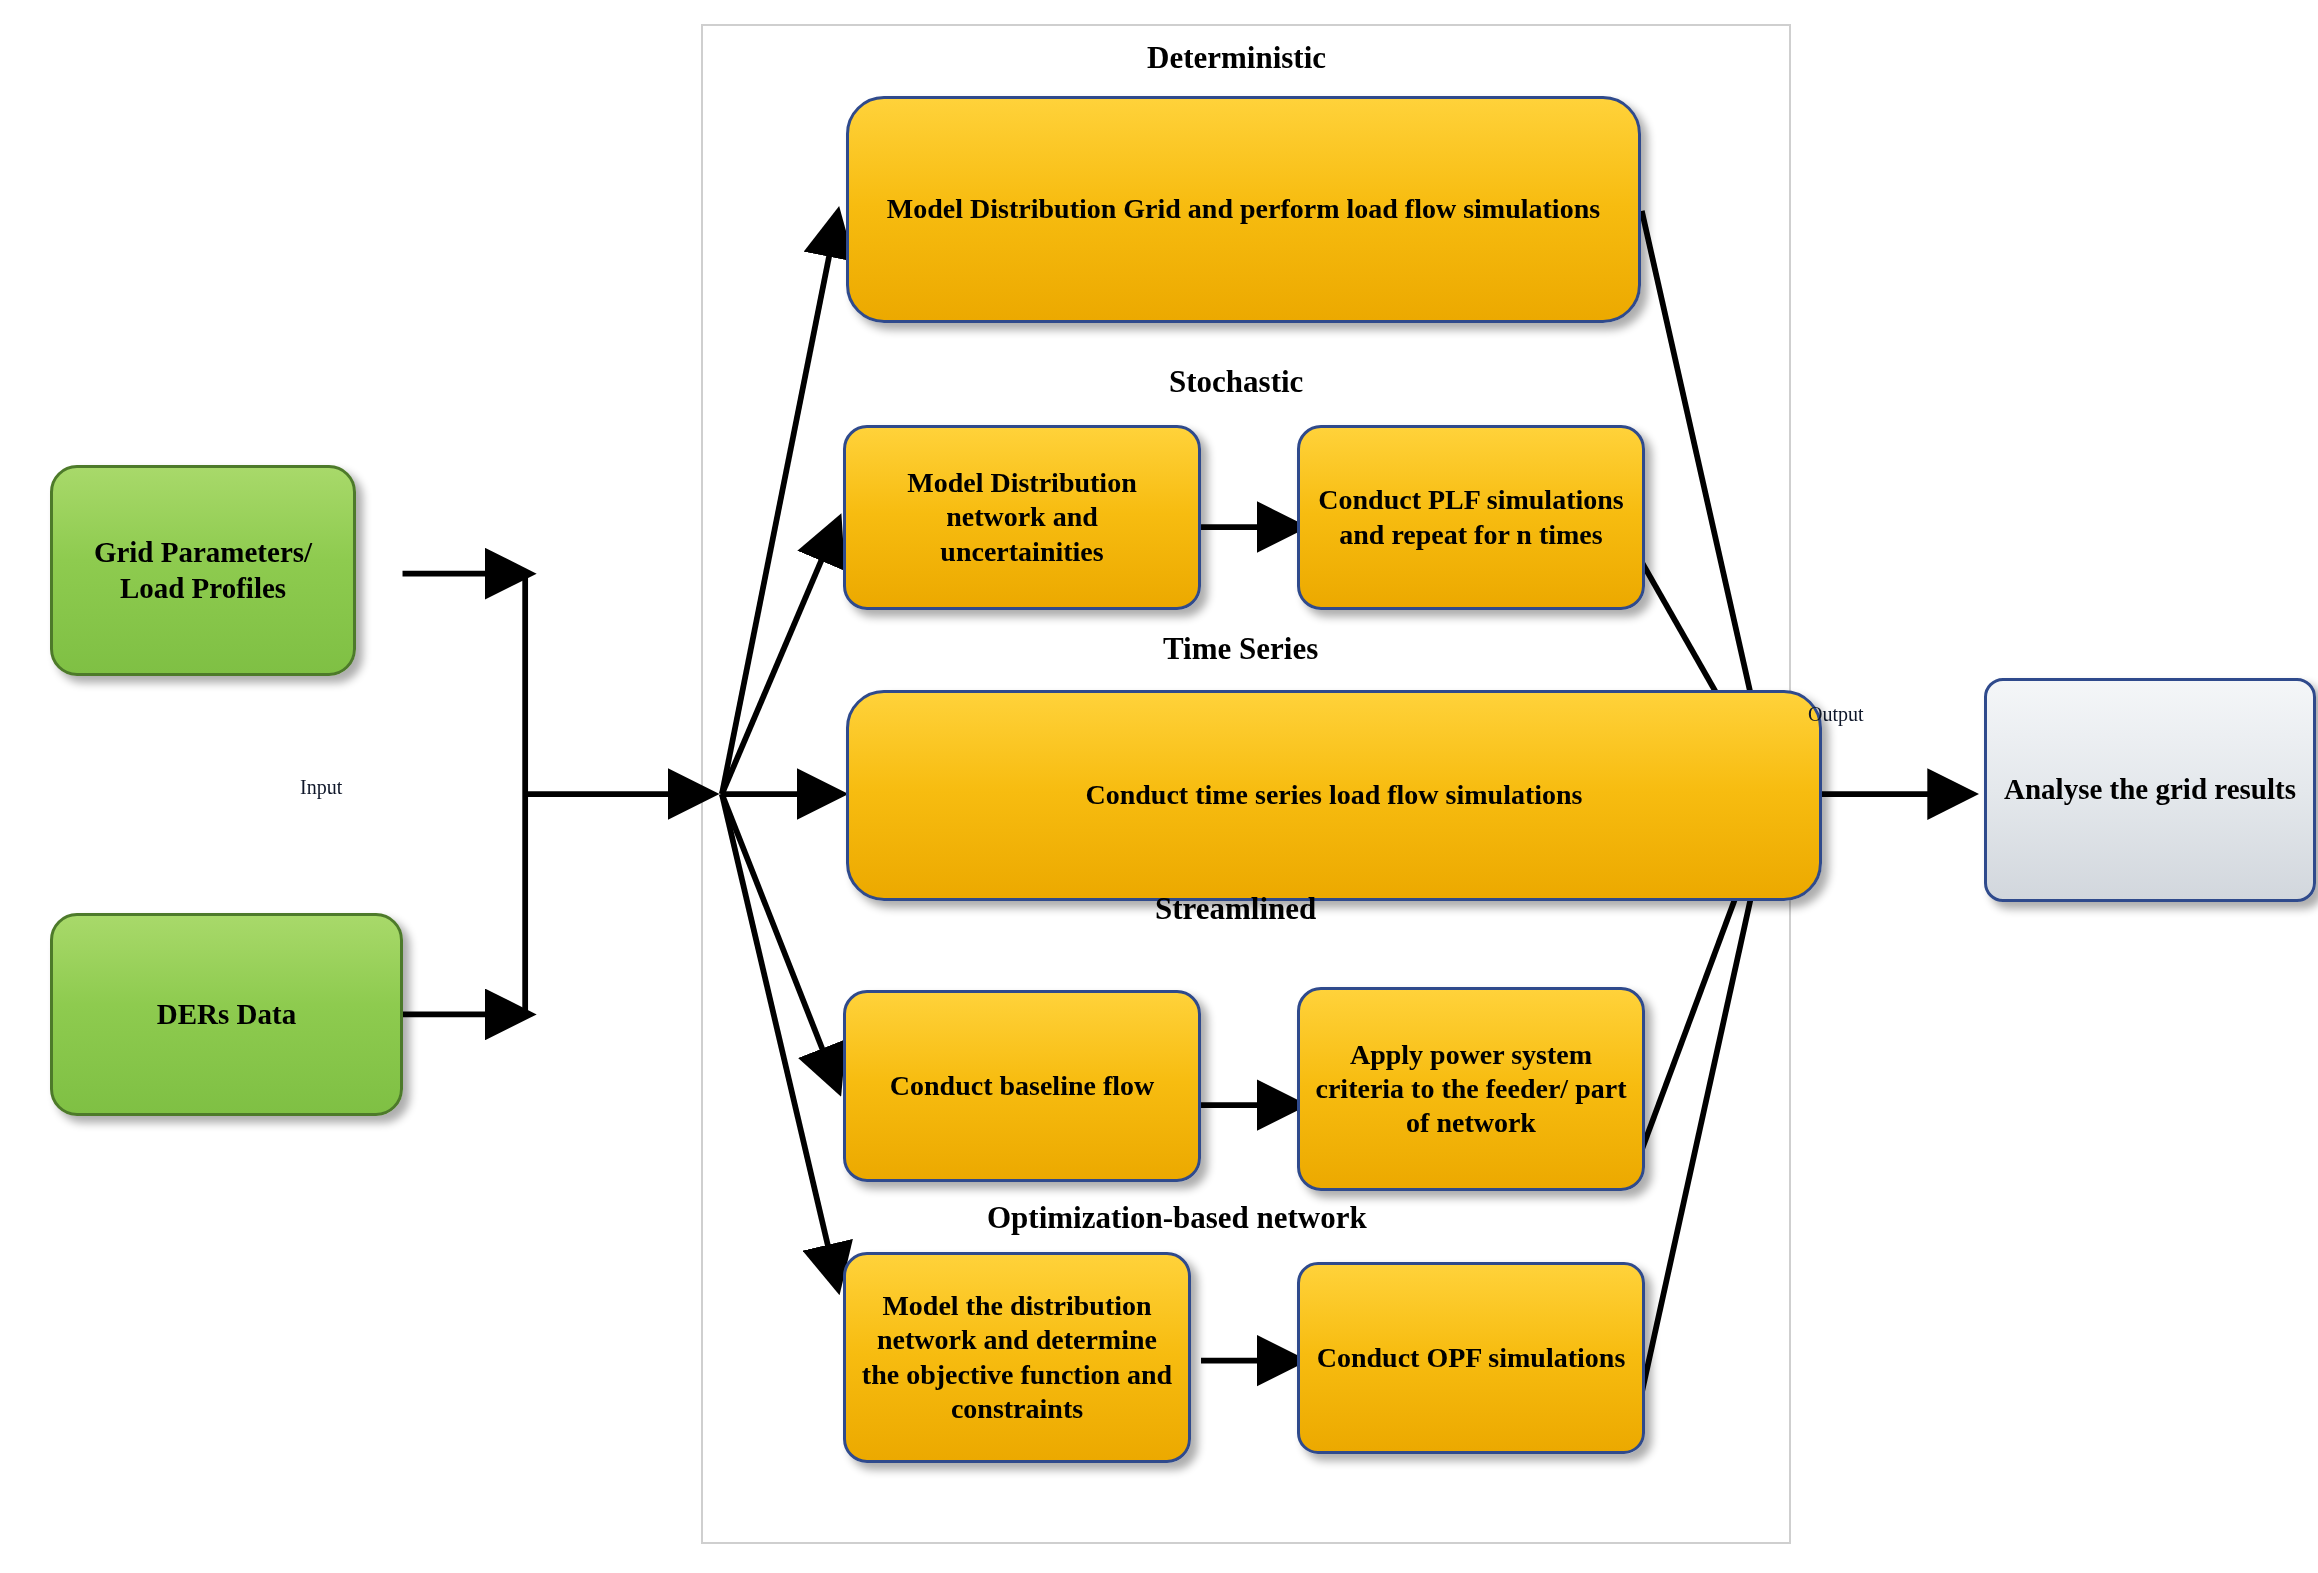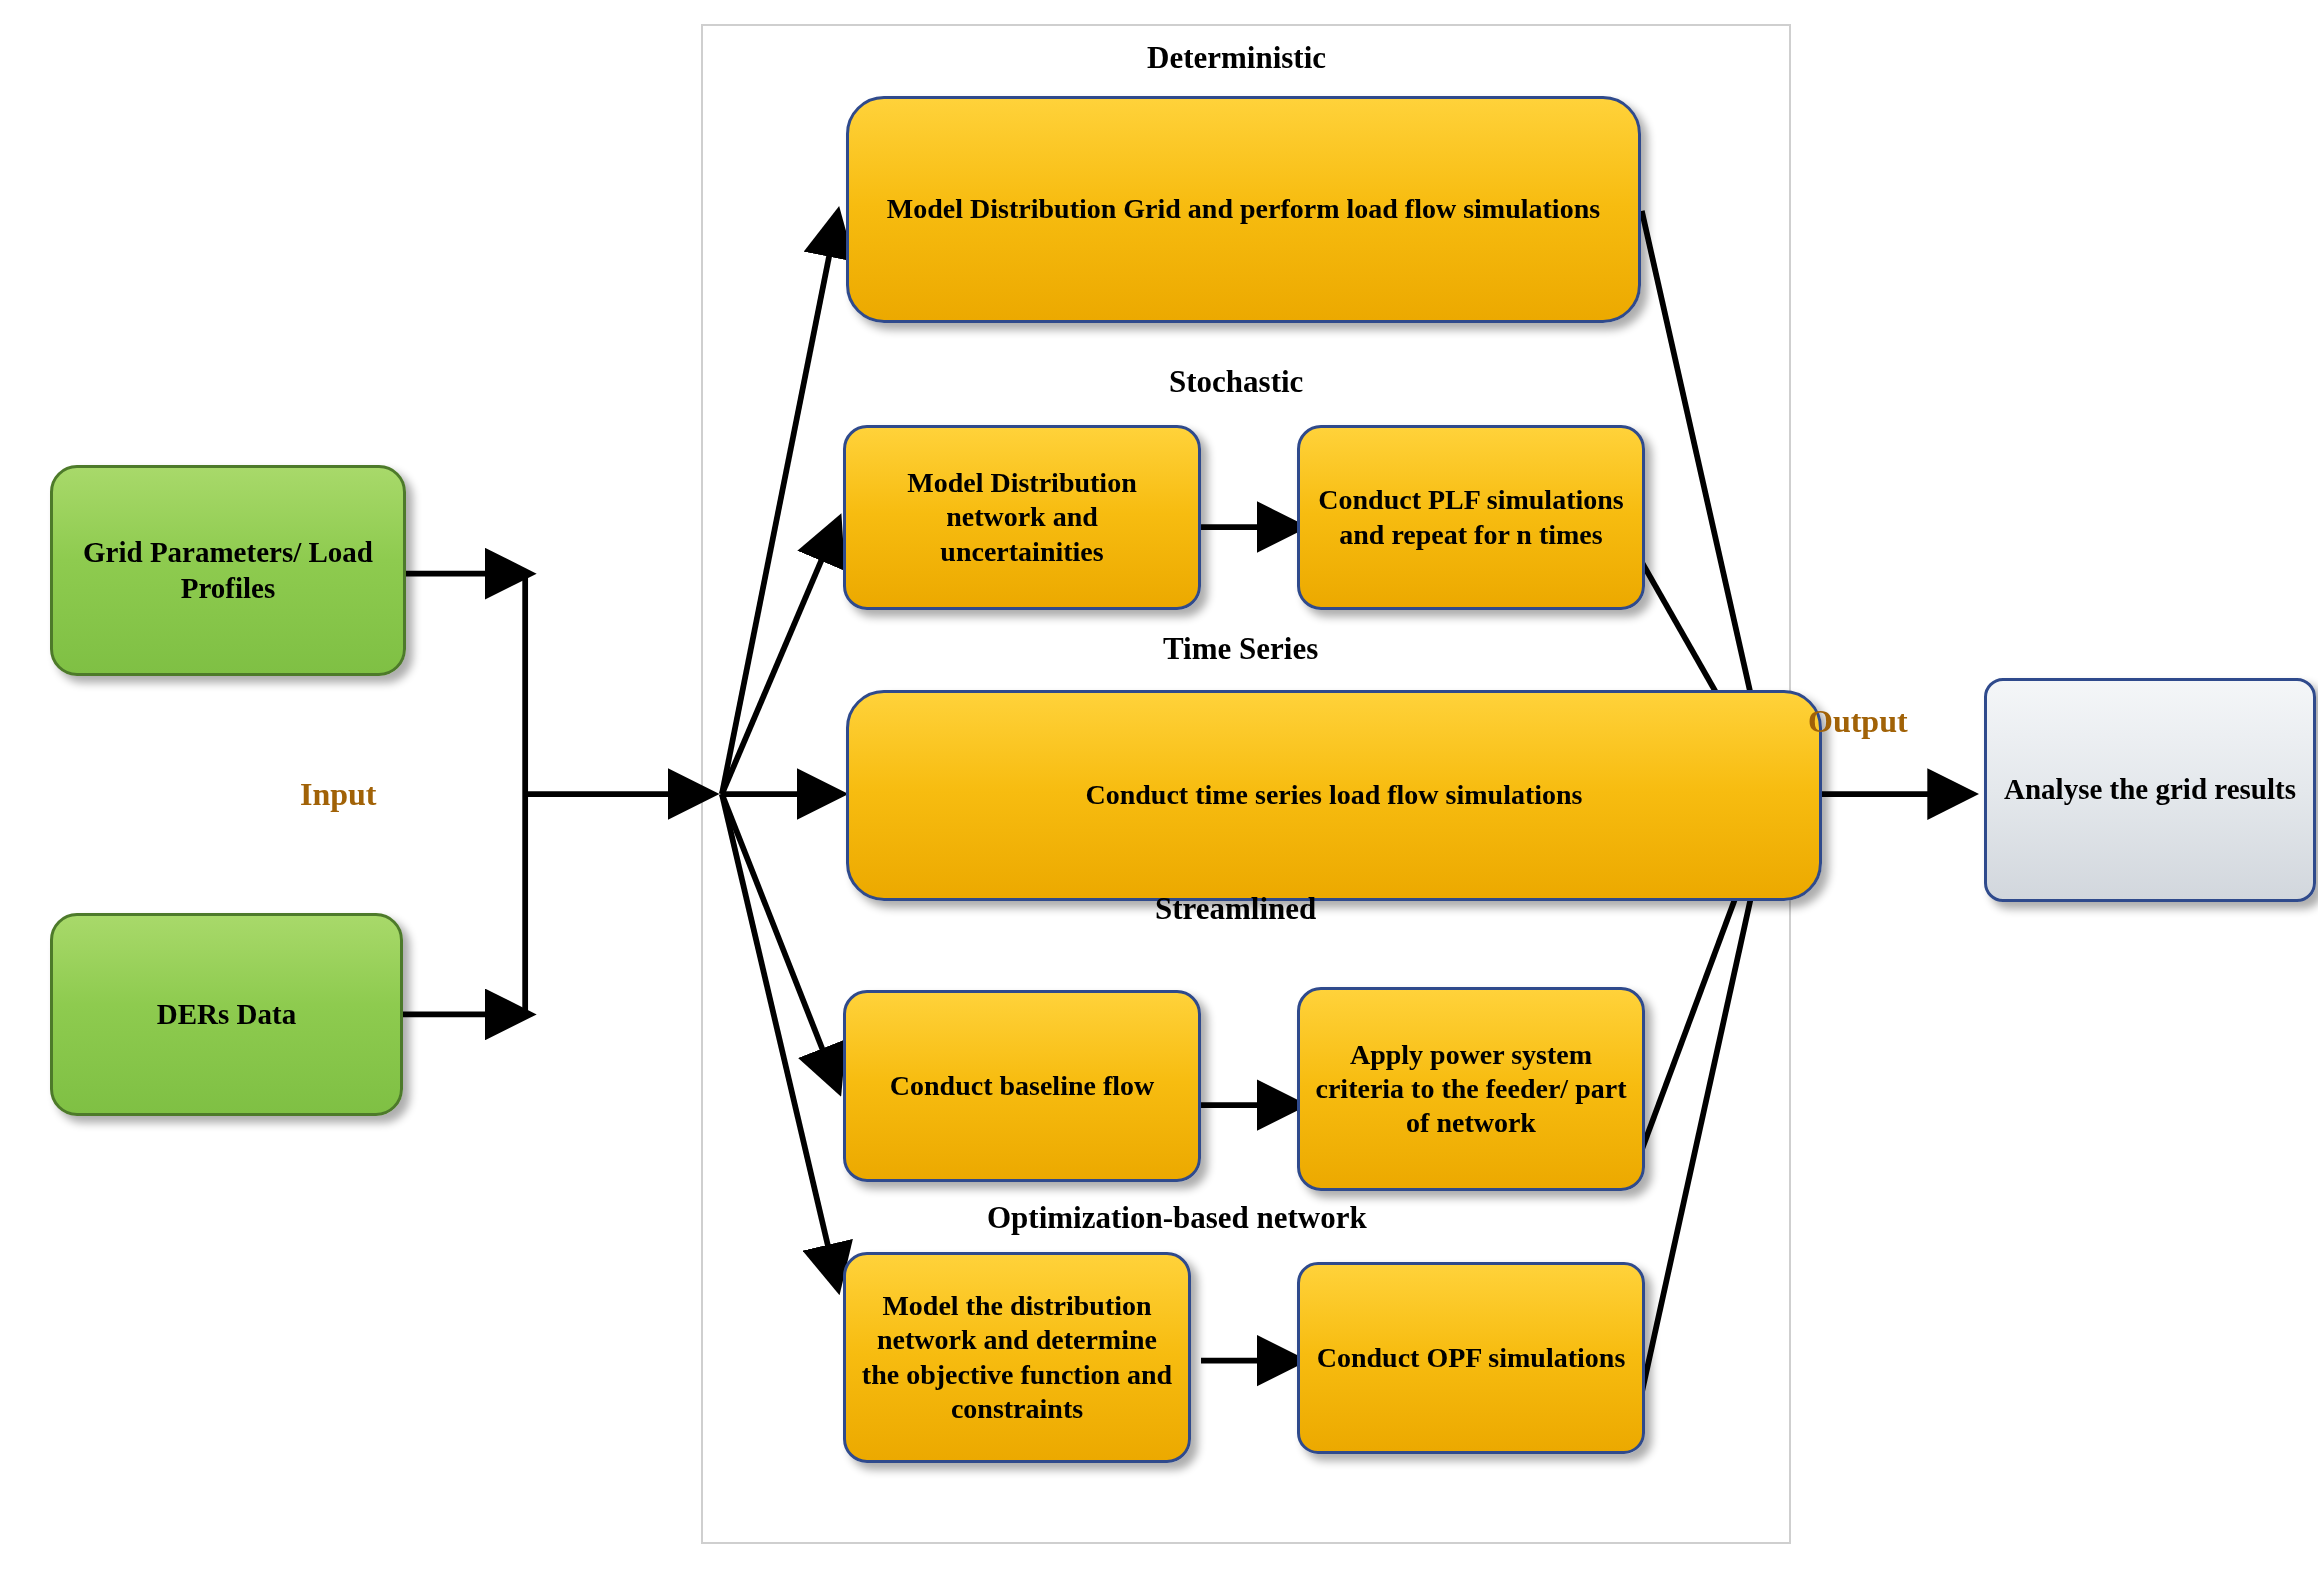--- a/index.html
+++ b/index.html
@@ -63,23 +63,23 @@
   }
   .group-label {
     position: absolute;
     font-size: 31px;
     font-weight: bold;
     color: #000000;
     white-space: nowrap;
   }
   .free-label {
     position: absolute;
-    font-size: 32px;
-    font-weight: bold;
-    color: #a16207;
+    font-size: 20px;
+    font-weight: normal;
+    color: #0f172a;
     white-space: nowrap;
   }
   .panel {
     position: absolute;
     border: 2.6px solid #cfcfcf;
     background: transparent;
     box-sizing: border-box;
   }
 </style>
 </head>
@@ -127,21 +127,21 @@
     <g stroke="#000000" stroke-width="9" fill="none" marker-end="url(#arrow)">
       <path d="M2775,1243 L3080,1243"></path>
     </g>
 
     <g fill="#2f4a8c">
       <path d="M2740,1205 L2790,1243 L2740,1281 z"></path>
       <path d="M2760,1205 L2810,1243 L2760,1281 z"></path>
     </g>
   </svg>
 
-  <div class="node green" style="left:50px; top:465px; width:356px; height:211px;justify-content:center;">
+  <div class="node green" style="left:50px; top:465px; width:306px; height:211px;justify-content:center;">
     <span>Grid Parameters/ Load Profiles</span>
   </div>
 
   <div class="node green" style="left:50px; top:913px; width:353px; height:203px;">
     <span>DERs Data</span>
   </div>
 
   <div class="free-label" style="left:300px; top:776px;">Input</div>
 
   <div class="group-label" style="left:1147px; top:40px;">Deterministic</div>

